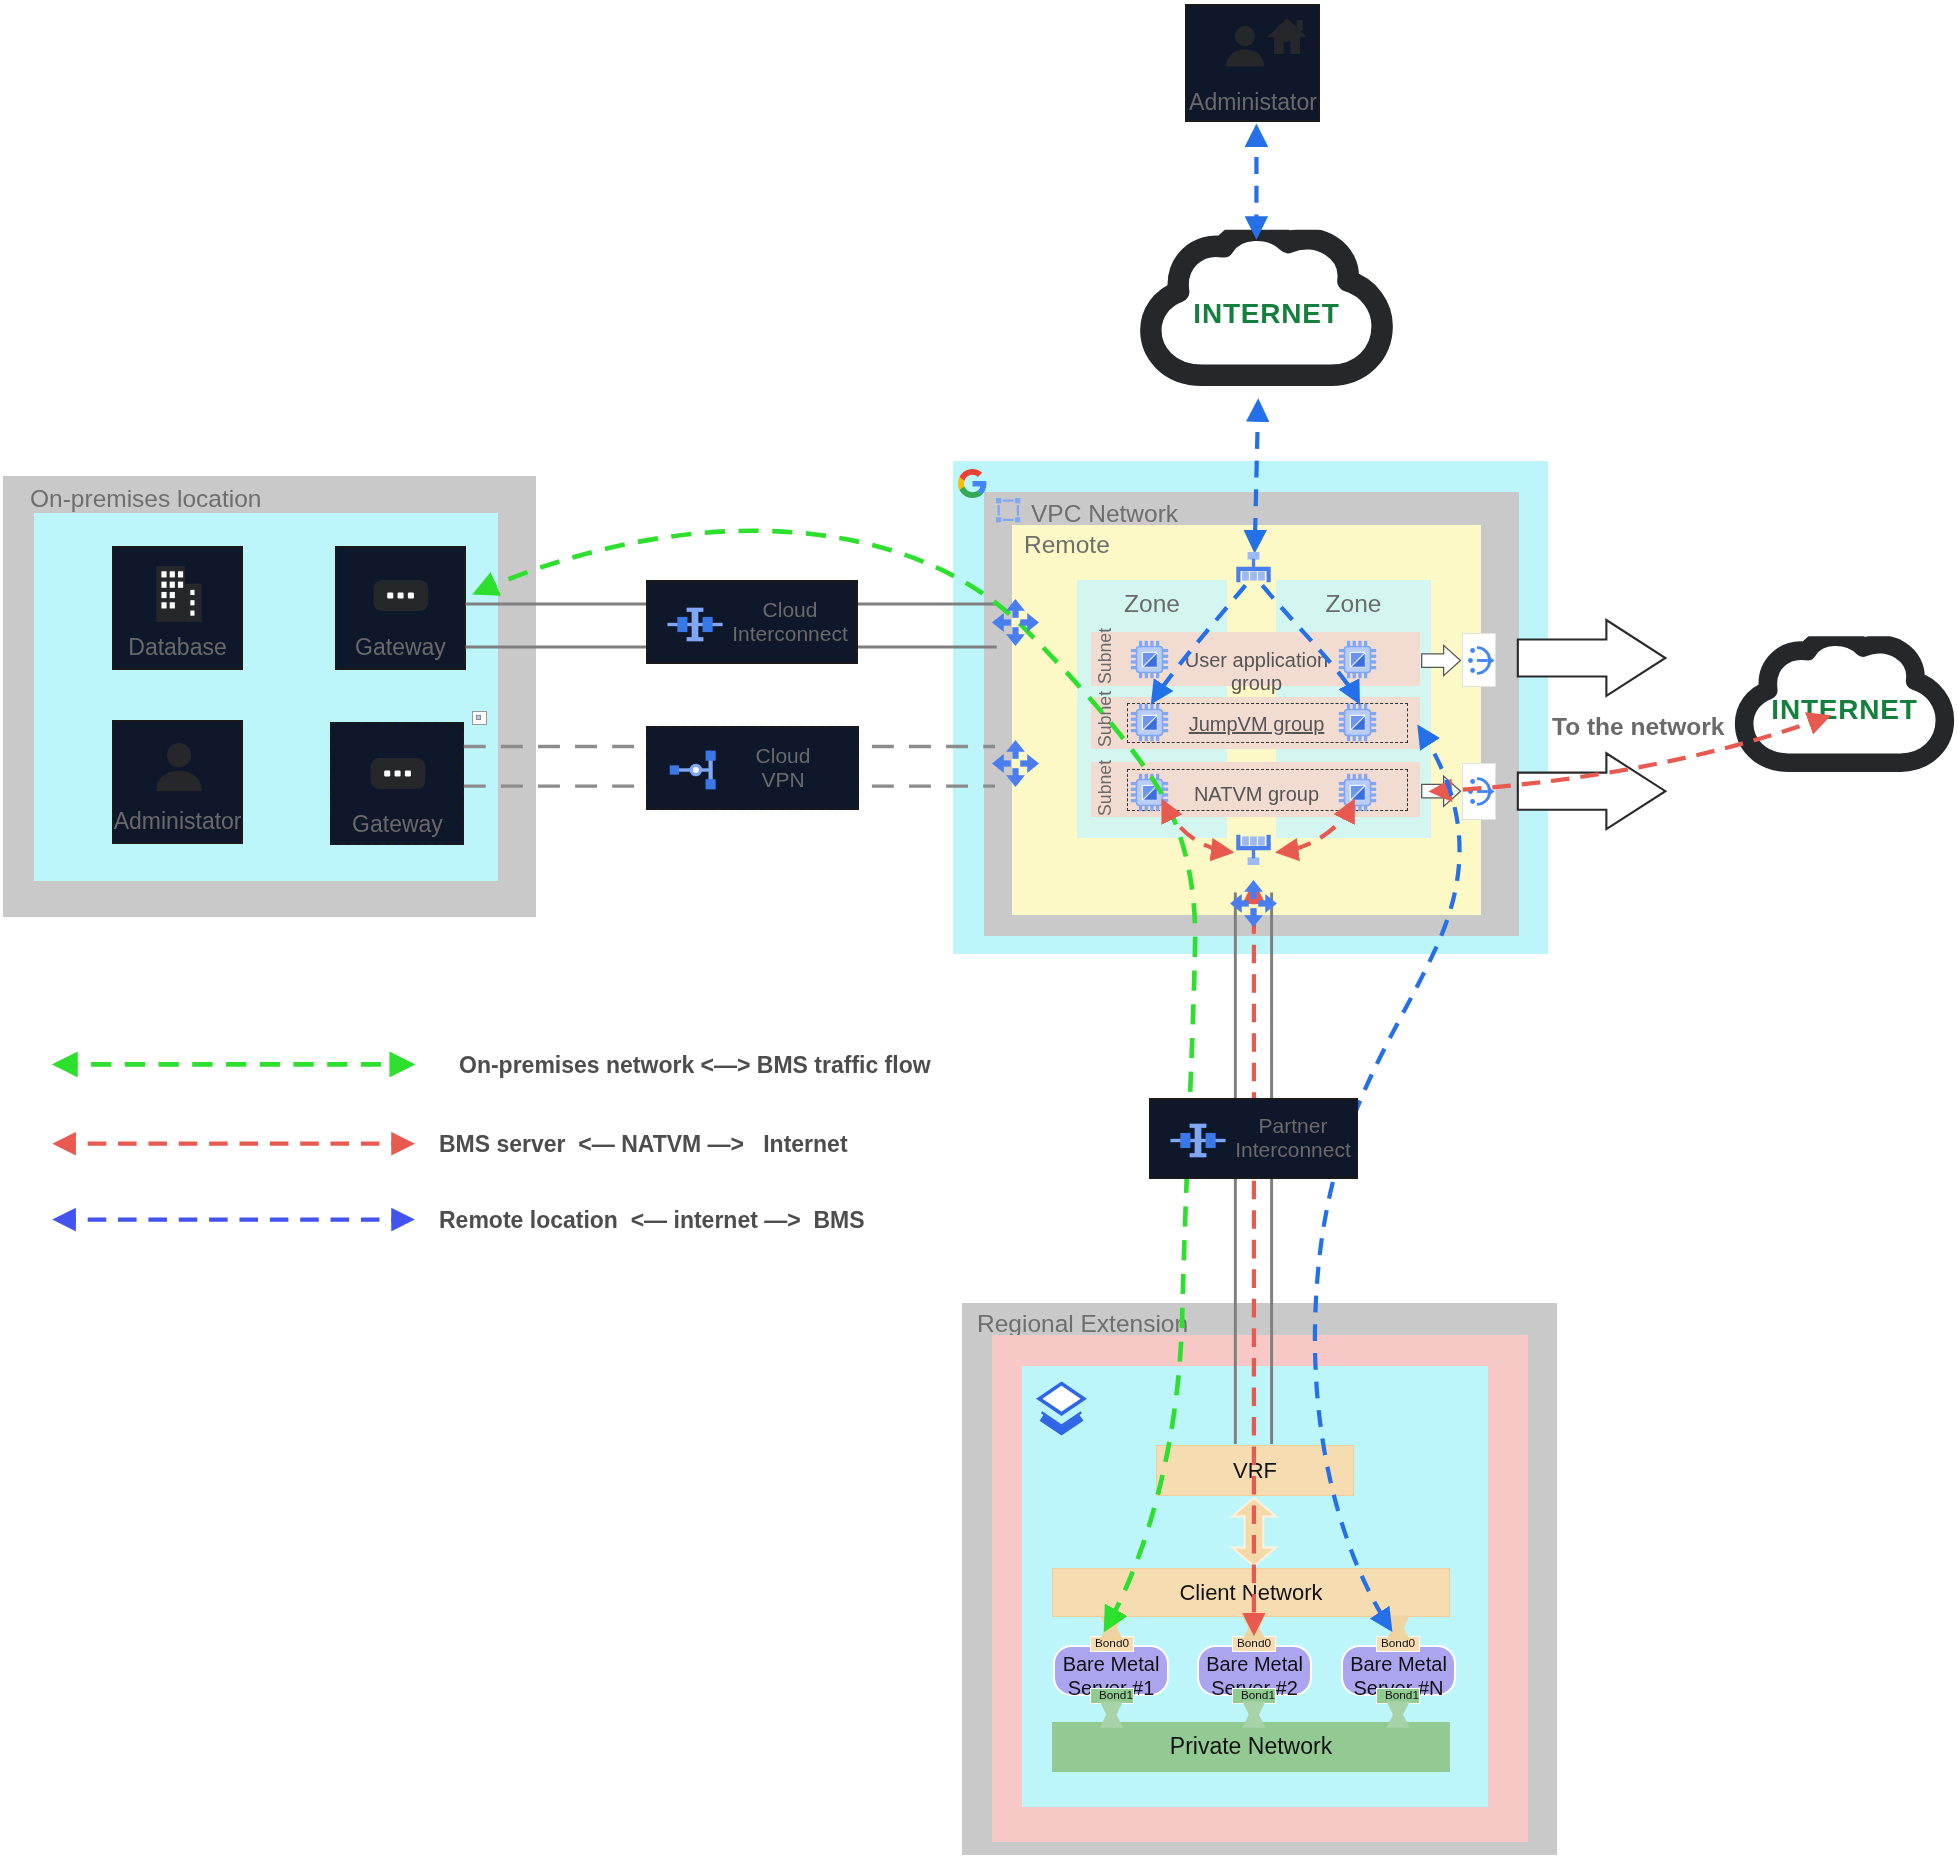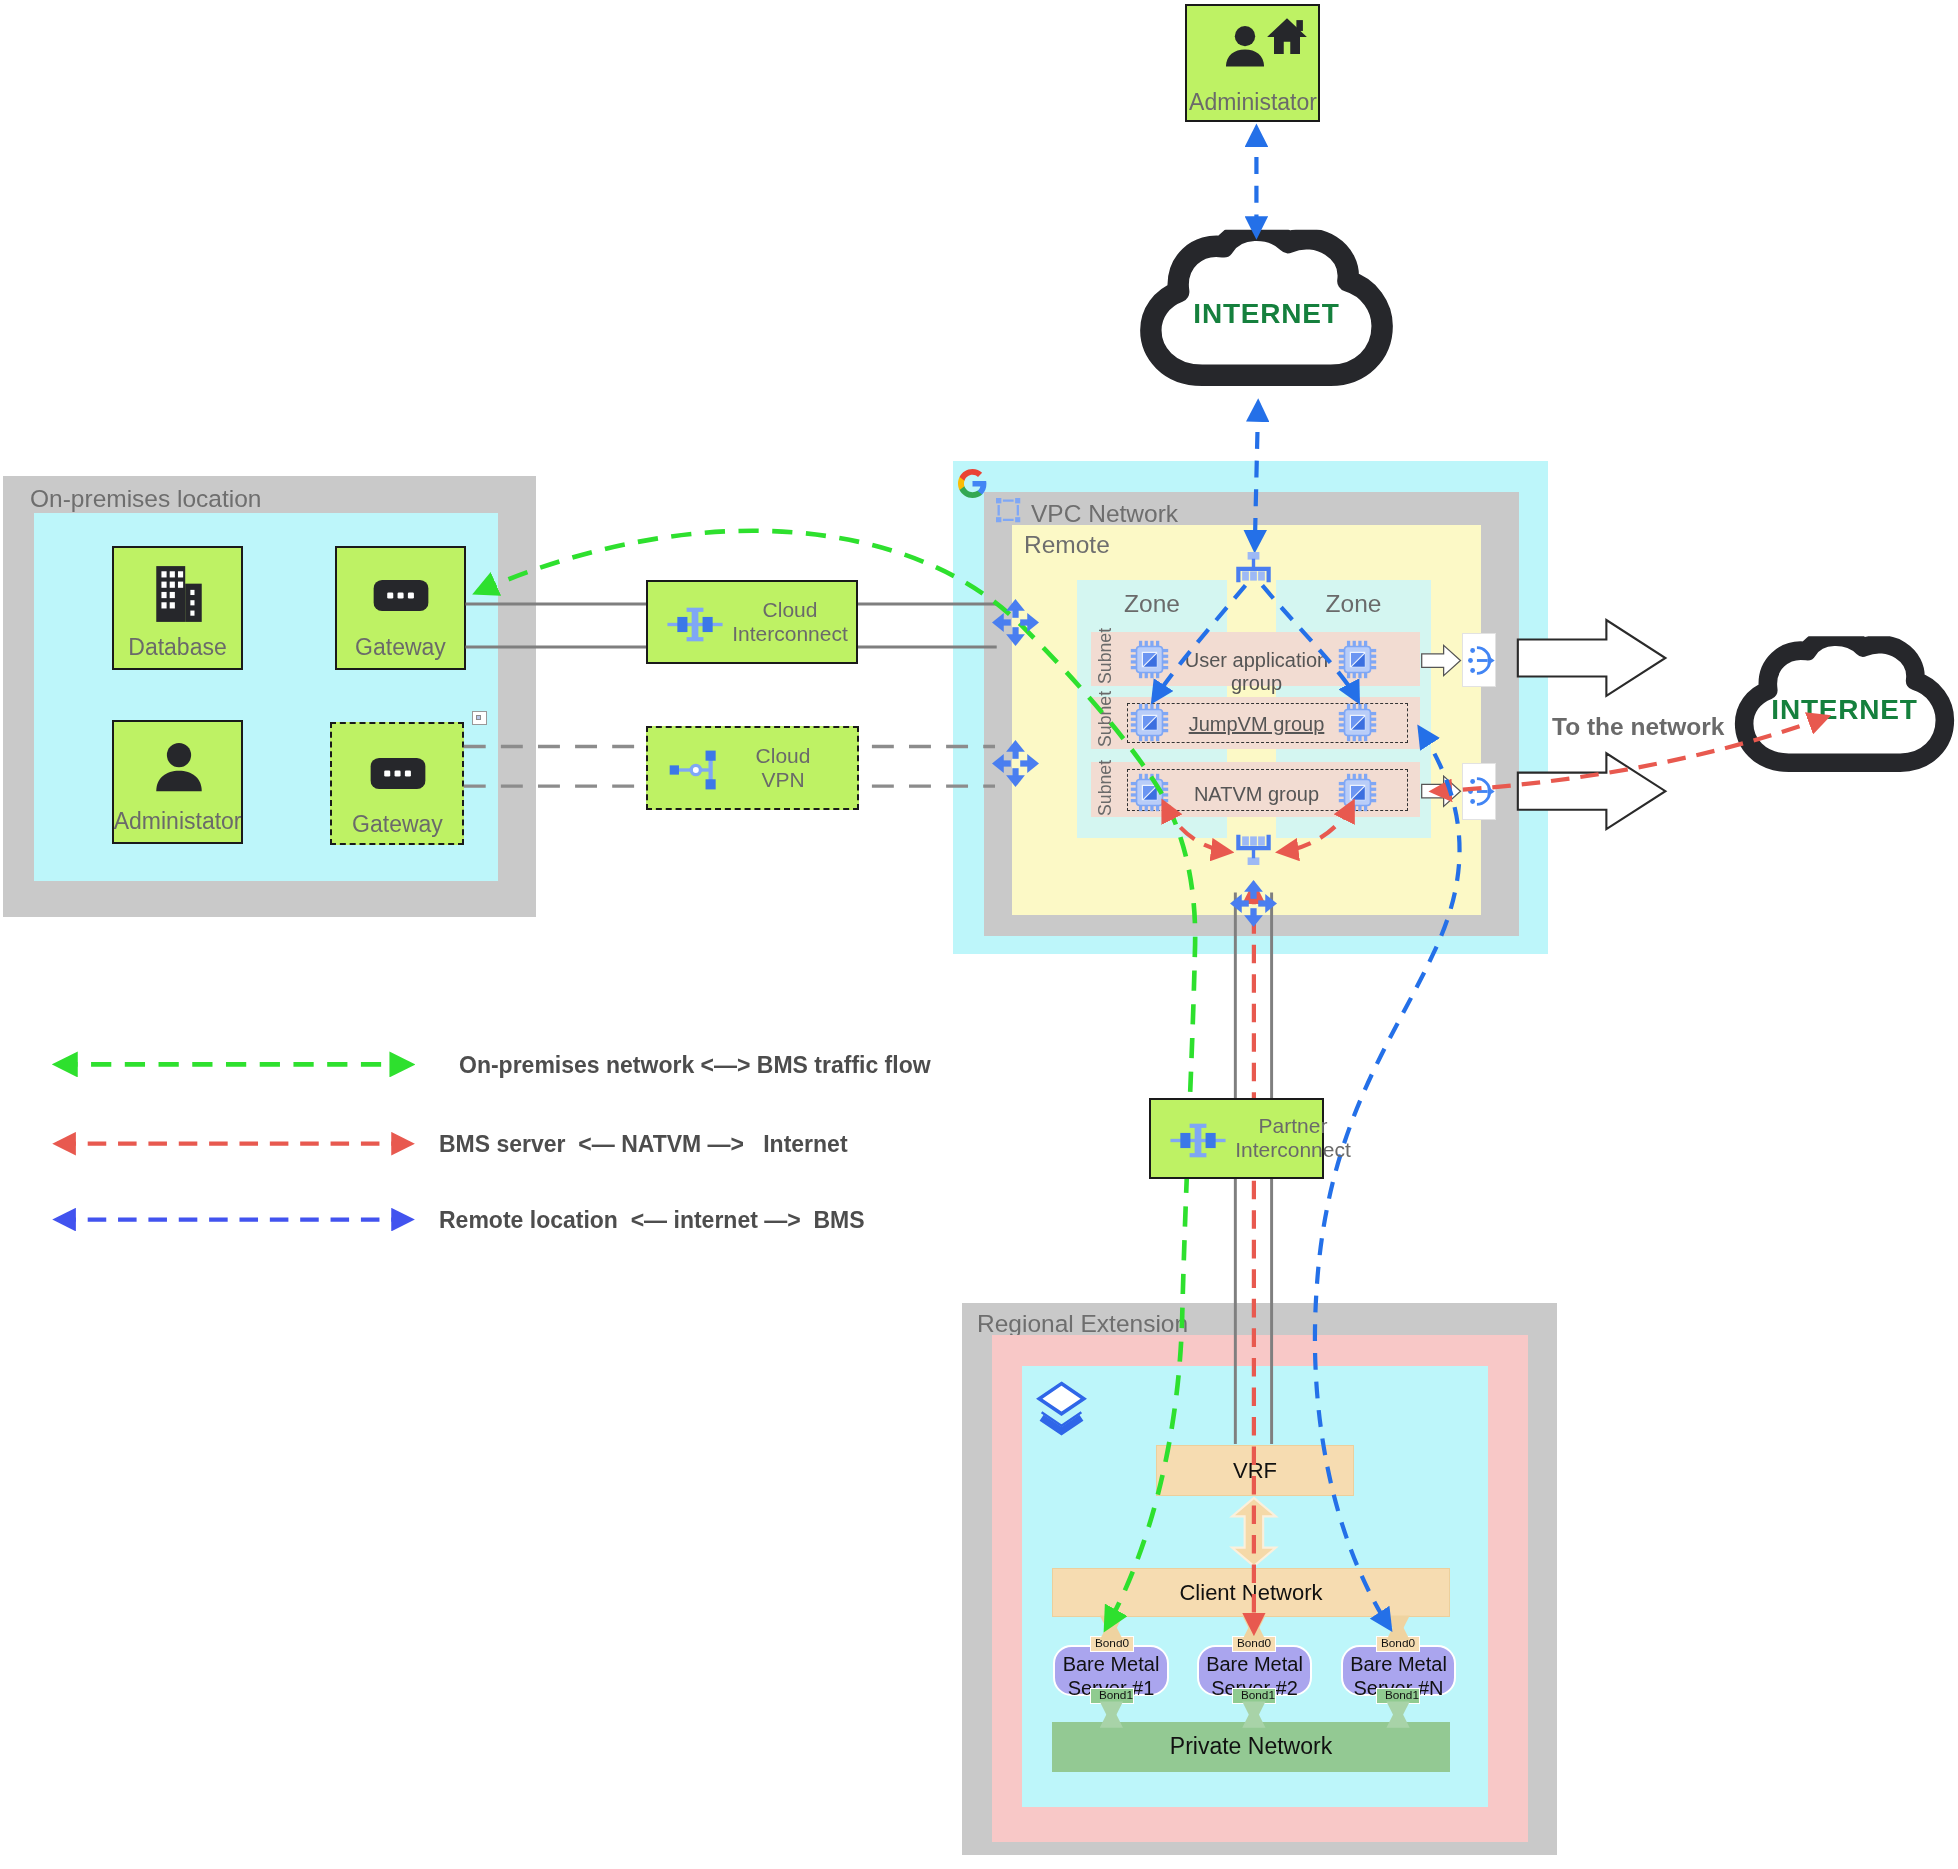--- a/index.html
+++ b/index.html
@@ -1,19 +1,19 @@
 <!DOCTYPE html>
 <html style="font-size:13.5px"><head>
 <meta charset="utf-8">
 <style>
   html,body{margin:0;padding:0;background:#fff;font-family:"Liberation Sans",sans-serif;}
   #canvas{position:relative;width:1958px;height:1870px;overflow:hidden;background:#fff;}
   .abs{position:absolute;box-sizing:border-box;}
   .ctitle{font-size:24.5px;color:#6e6e6e;}
-  .wbox{background:#bef264;border:2.1px solid #1a1a1a;padding-left:27px;}
+  .wbox{background:#0f172a;border:2.1px solid #1a1a1a;padding-left:27px;}
   .wbox.dashed{border:2.1px dashed #1a1a1a;}
   .boxlabel{font-size:23px;color:#6a6a6a;text-align:center;line-height:1.15;}
   .grouplabel{font-size:20px;color:#555;text-align:center;}
   .vlabel{writing-mode:vertical-rl;transform:rotate(180deg);font-size:17.7px;color:#6a6a6a;}
   .zonelabel{font-size:24.5px;color:#6a6a6a;text-align:center;}
   .tanbox{background:#f6dcb1;border:1.3px solid #eccf9c;text-align:center;color:#111;}
   .bond0{background:#f6dcb1;border:1.7px solid #fff;font-size:11.8px;color:#111;text-align:center;line-height:12.6px;z-index:3;}
   .bond1{background:#90cb90;border:1.7px solid #fff;font-size:11.8px;color:#111;text-align:right;line-height:12.6px;z-index:3;}
   .bms{background:#aaa5ee;border:2.5px solid #fff;border-radius:18.6px;color:#111;font-size:20px;text-align:center;line-height:1.2;padding-top:5px;z-index:2;}
   svg{display:block;}
@@ -397,21 +397,21 @@
         <use href="#sym-interconnect"></use>
       </svg>
     <div class="abs boxlabel" style="left:81px;top:16px;width:122px;font-size:21px;">Cloud Interconnect</div>
   </div>
   <div class="abs wbox dashed layer10" style="left:646px;top:726px;width:213px;height:84px;">
     <svg class="abs" style="left:20px;top:20px;" width="54" height="44" viewBox="0 0 64 52">
         <use href="#sym-vpn"></use>
       </svg>
     <div class="abs boxlabel" style="left:93px;top:16px;width:84px;font-size:21px;">Cloud VPN</div>
   </div>
-  <div class="abs wbox layer10" style="left:1149px;top:1098px;width:175px;height:81px;">
+  <div class="abs wbox layer10" style="left:1149px;top:1098px;width:209px;height:81px;">
     <svg class="abs" style="left:18.6px;top:22px;" width="56" height="37" viewBox="0 0 66 44">
         <use href="#sym-interconnect"></use>
       </svg>
     <div class="abs boxlabel" style="left:81px;top:14.3px;width:122px;font-size:21px;">Partner Interconnect</div>
   </div>
 
   <svg class="abs layer12" style="left:1235px;top:552px;" width="37" height="32" viewBox="0 0 44 38">
       <use href="#sym-hub"></use>
     </svg>
   <svg class="abs layer12" style="left:1235px;top:833px;transform:scaleY(-1);" width="37" height="32" viewBox="0 0 44 38">

